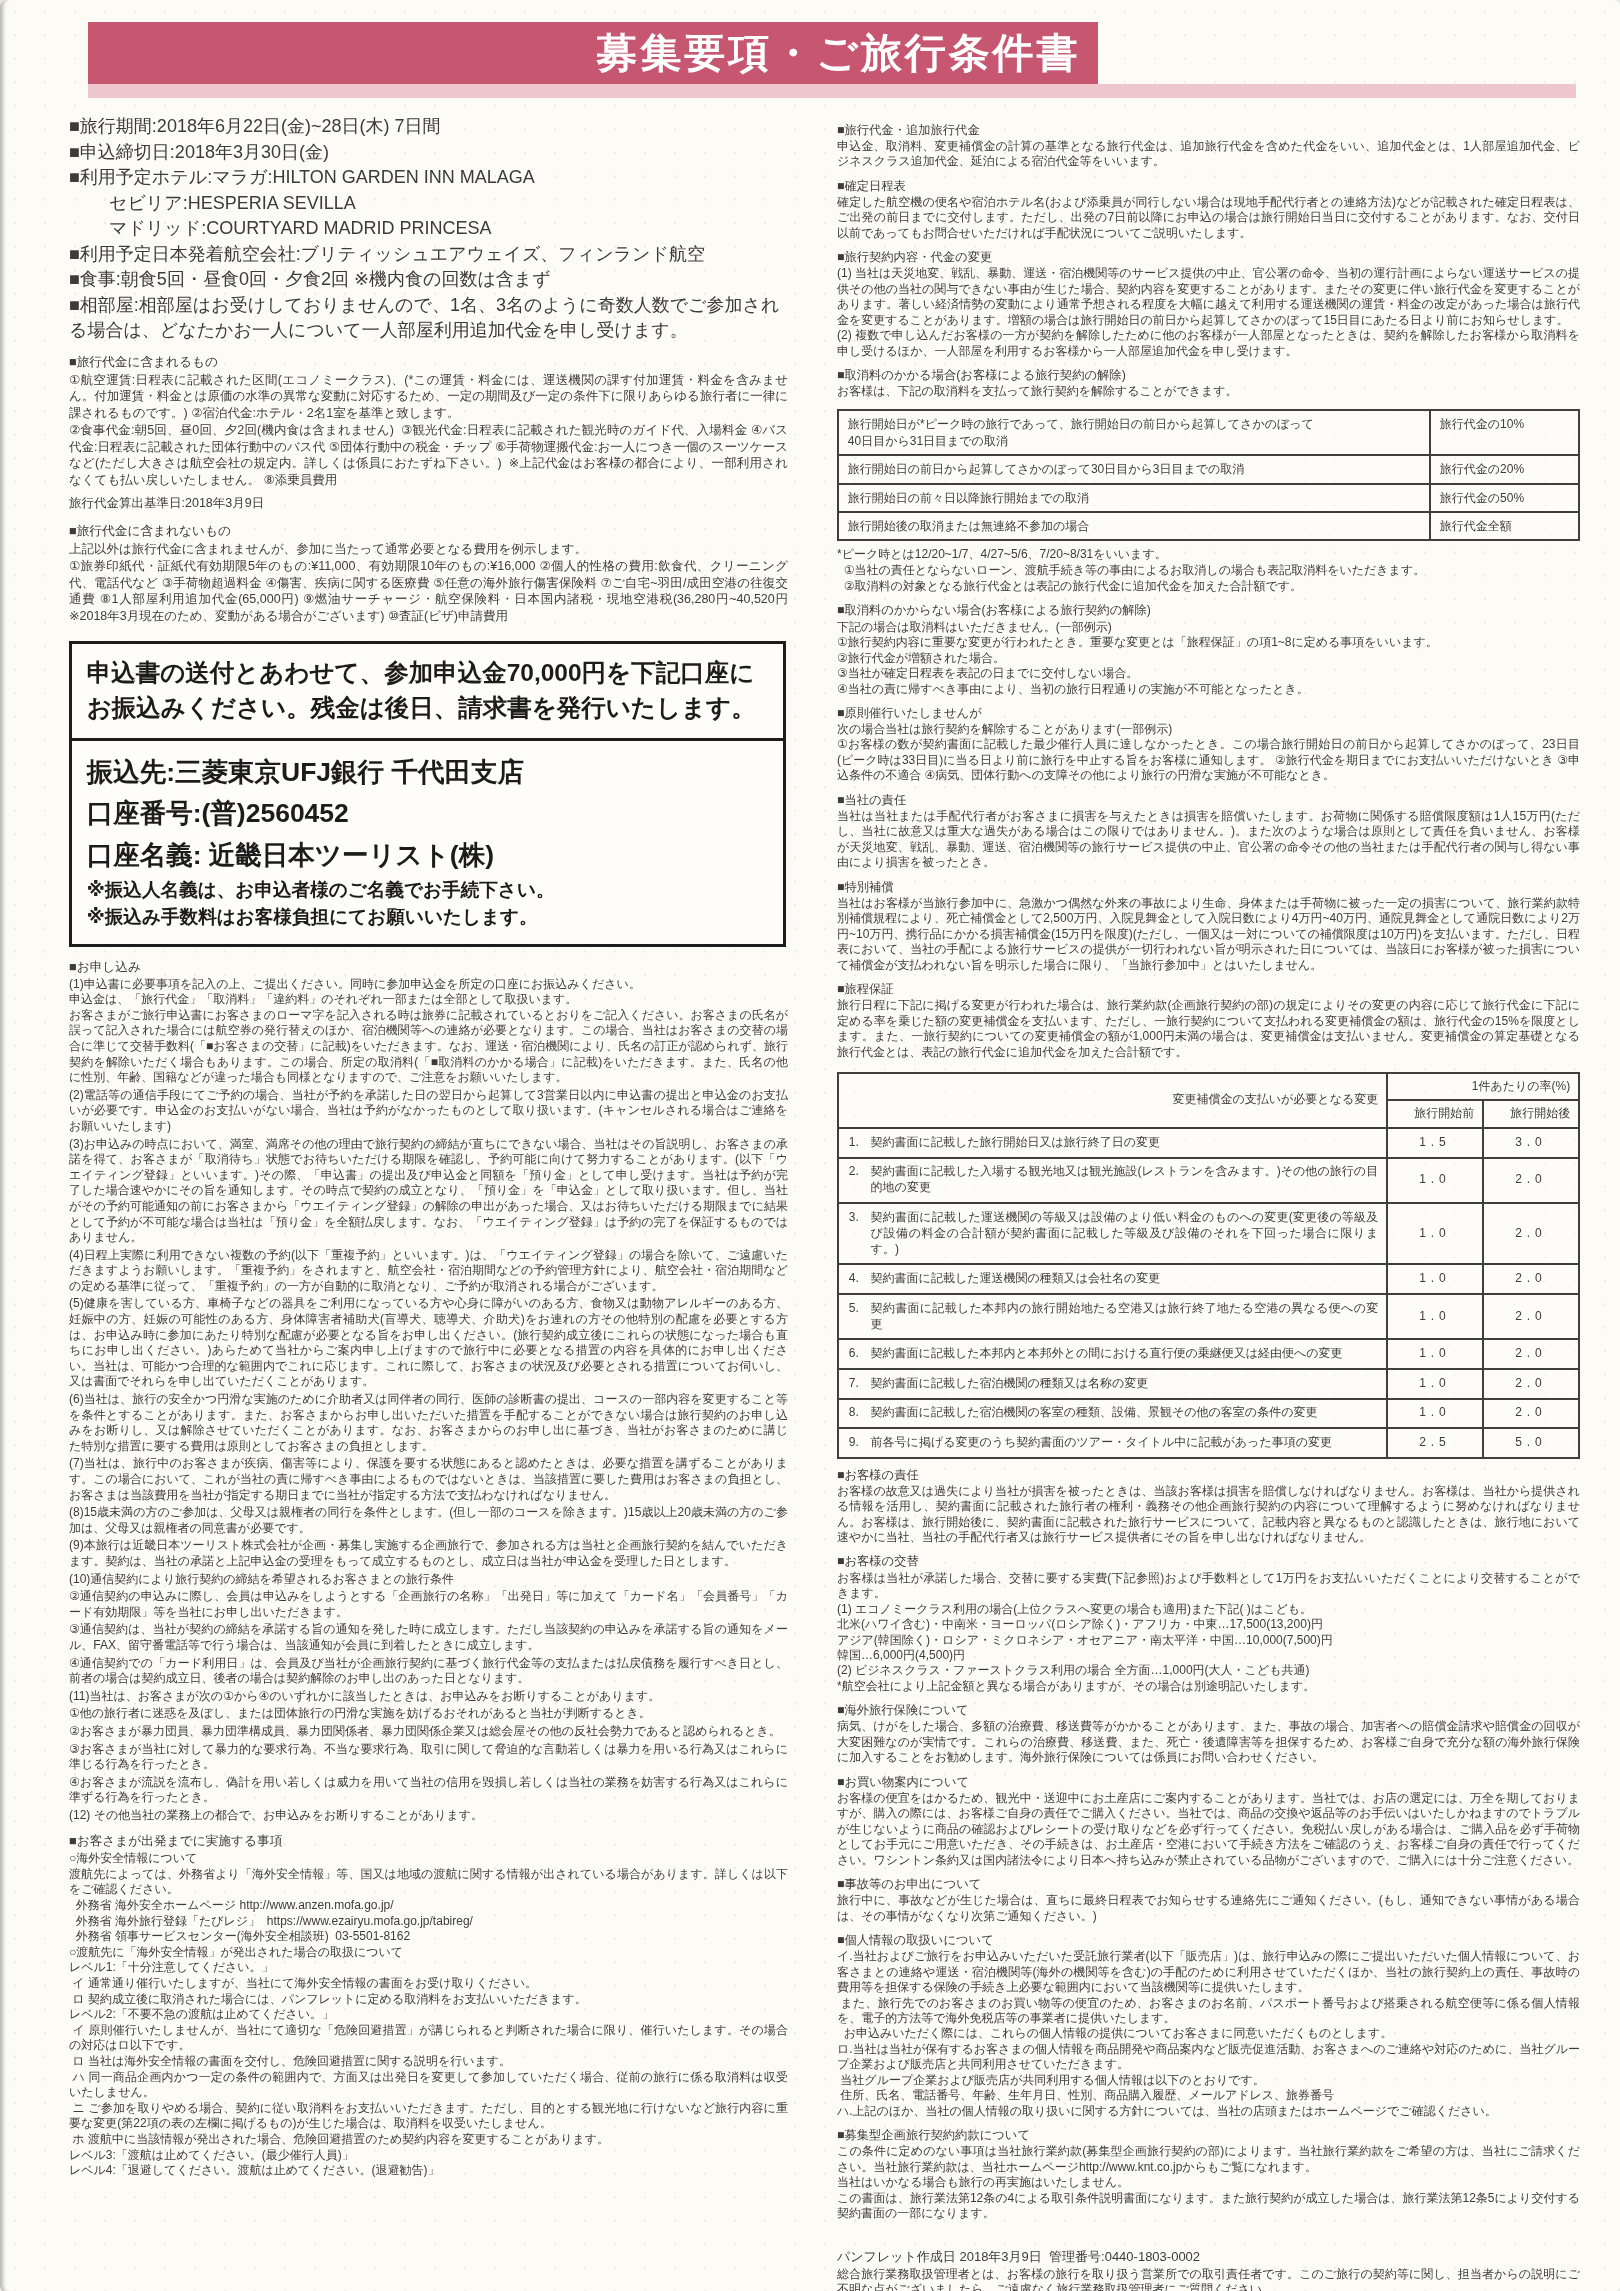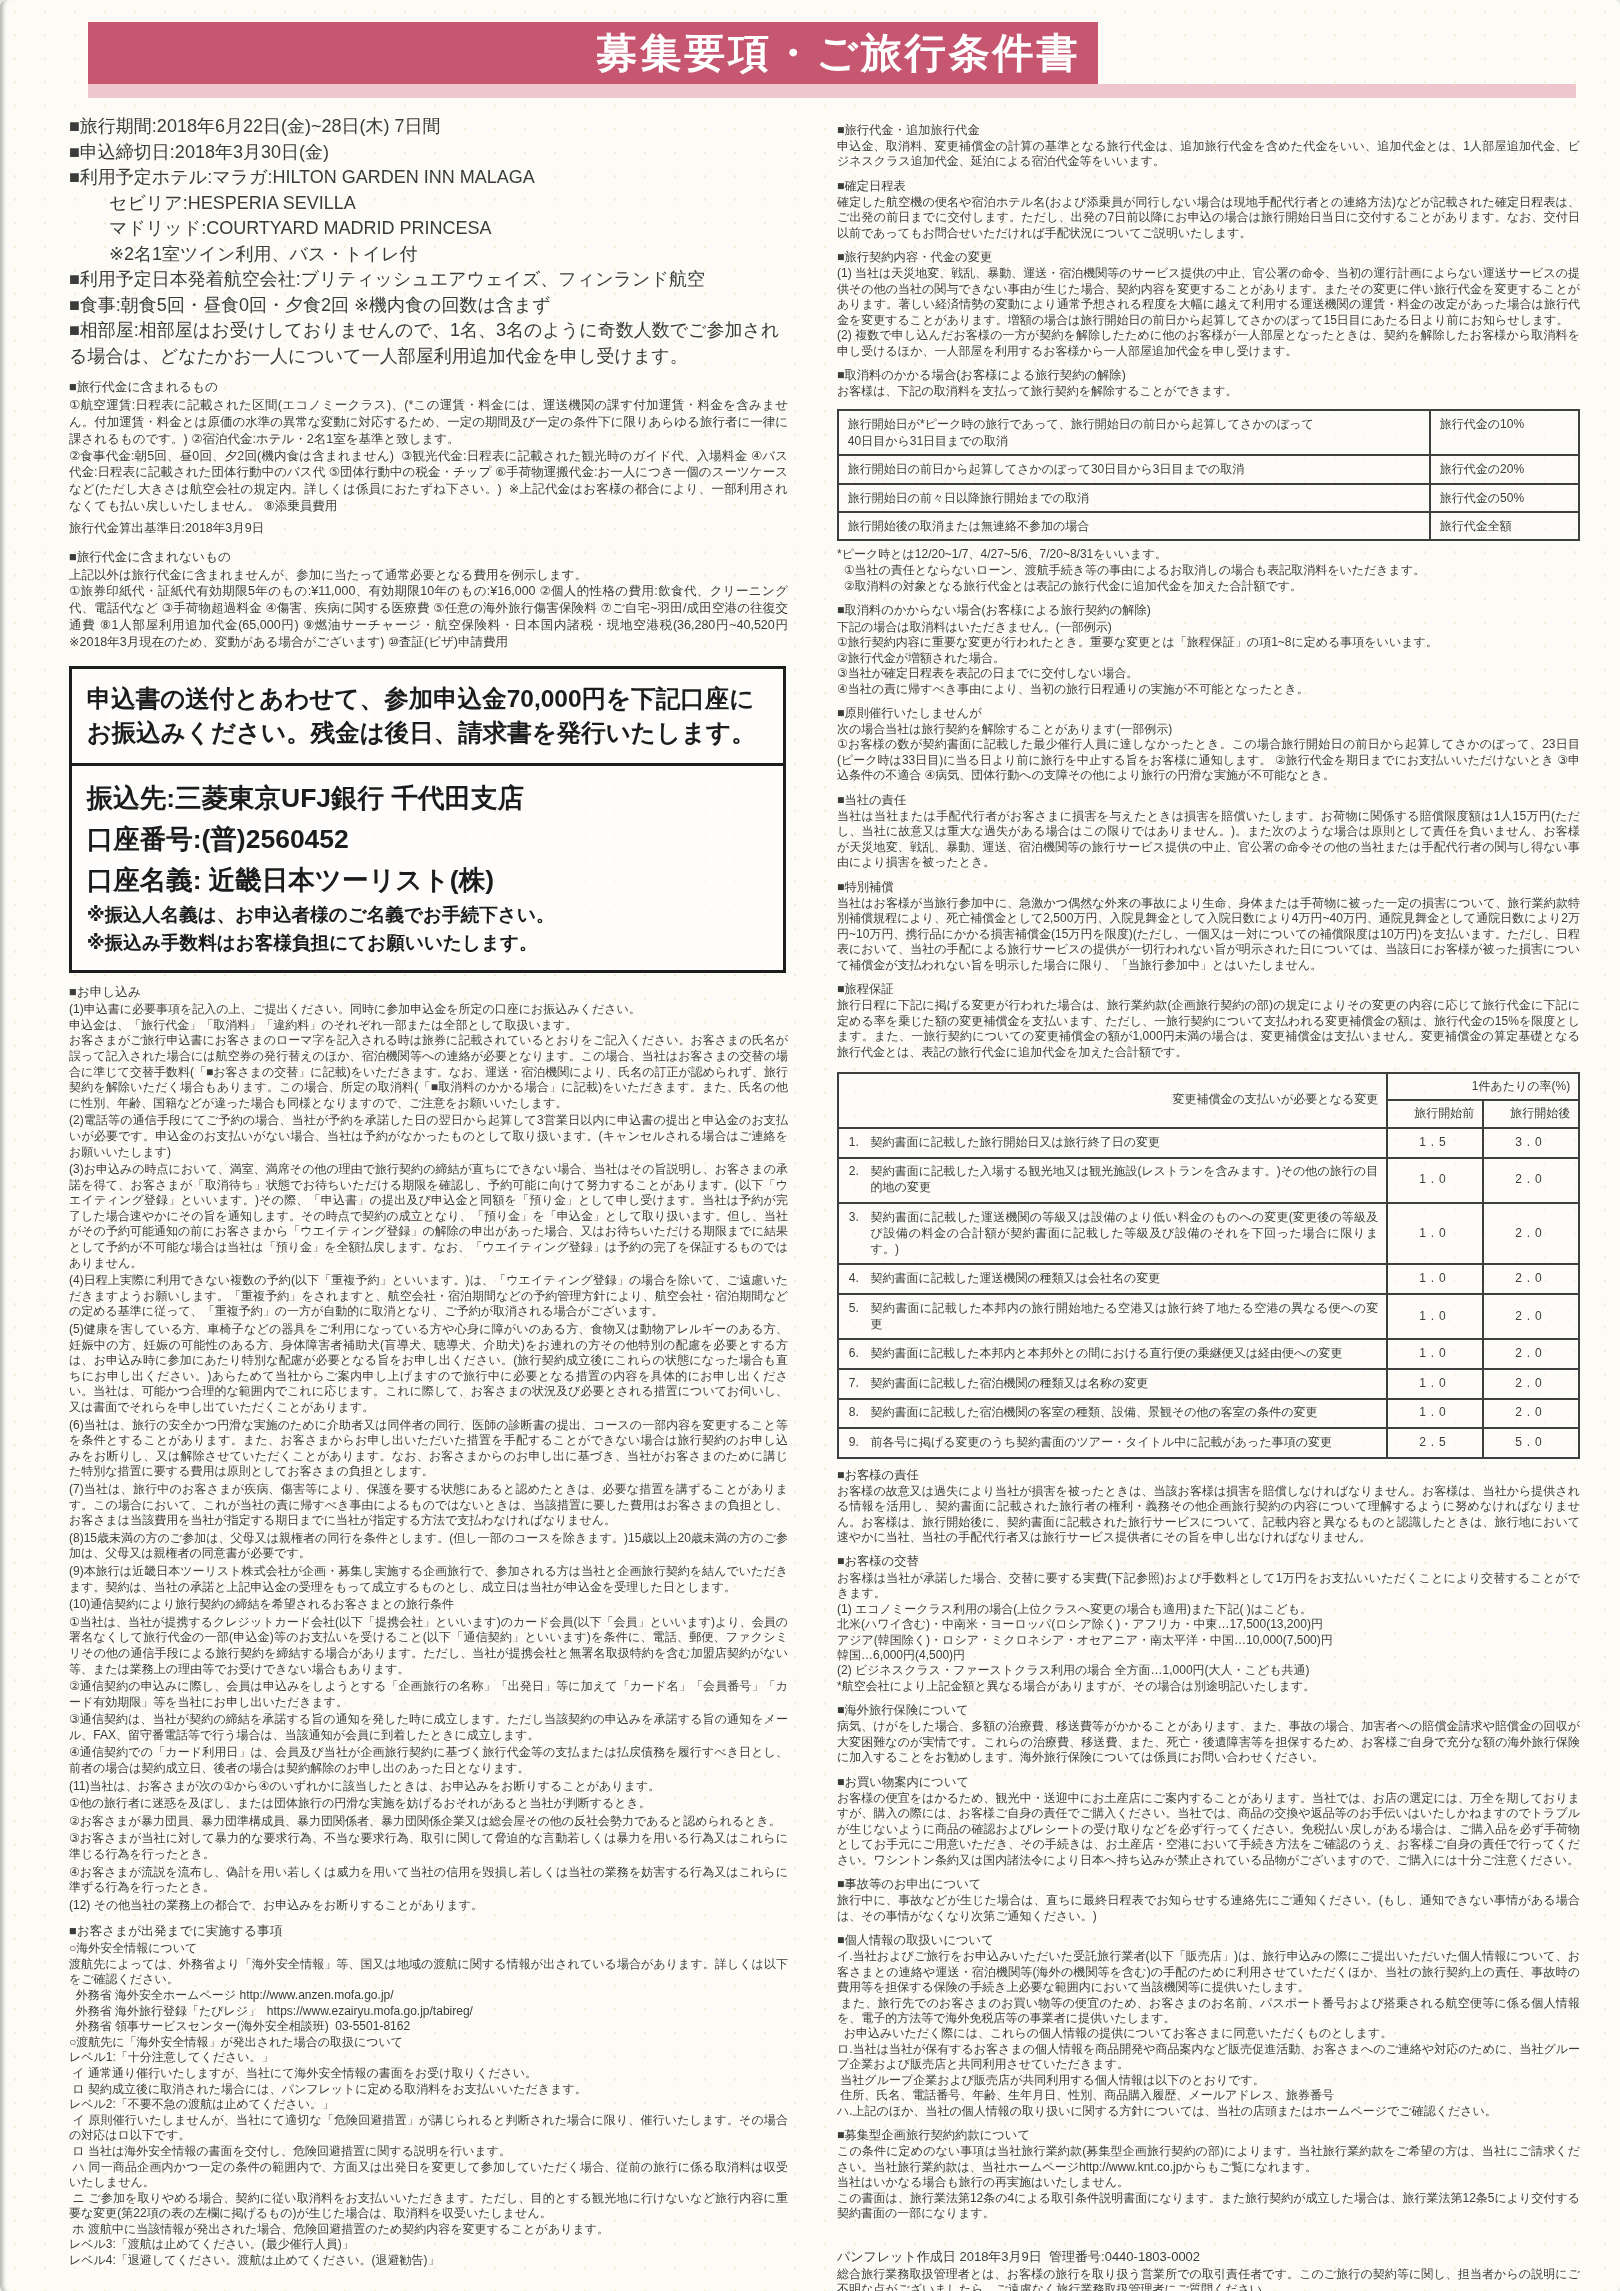--- a/index.html
+++ b/index.html
@@ -61,21 +61,20 @@
 
     <div class="col-l">
 
       <div>
 
       <p class="bi">■旅行期間:2018年6月22日(金)~28日(木) 7日間</p>
           <p class="bi">■申込締切日:2018年3月30日(金)</p>
           <p class="bi">■利用予定ホテル:マラガ:HILTON GARDEN INN MALAGA</p>
           <p class="bi">        セビリア:HESPERIA SEVILLA</p>
           <p class="bi">        マドリッド:COURTYARD MADRID PRINCESA</p>
-          <p class="bi">        ※2名1室ツイン利用、バス・トイレ付</p>
           <p class="bi">■利用予定日本発着航空会社:ブリティッシュエアウェイズ、フィンランド航空</p>
           <p class="bi">■食事:朝食5回・昼食0回・夕食2回 ※機内食の回数は含まず</p>
           <p class="bi">■相部屋:相部屋はお受けしておりませんので、1名、3名のように奇数人数でご参加される場合は、どなたかお一人について一人部屋利用追加代金を申し受けます。</p>
         </div>
 
       <p class="sec-h">■旅行代金に含まれるもの</p>
       <p class="bt">①航空運賃:日程表に記載された区間(エコノミークラス)、(*この運賃・料金には、運送機関の課す付加運賃・料金を含みません。付加運賃・料金とは原価の水準の異常な変動に対応するため、一定の期間及び一定の条件下に限りあらゆる旅行者に一律に課されるものです。) ②宿泊代金:ホテル・2名1室を基準と致します。
 ②食事代金:朝5回、昼0回、夕2回(機内食は含まれません)  ③観光代金:日程表に記載された観光時のガイド代、入場料金 ④バス代金:日程表に記載された団体行動中のバス代 ⑤団体行動中の税金・チップ ⑥手荷物運搬代金:お一人につき一個のスーツケースなど(ただし大きさは航空会社の規定内。詳しくは係員におたずね下さい。)  ※上記代金はお客様の都合により、一部利用されなくても払い戻しいたしません。 ⑧添乗員費用</p>
       <p class="bt basedate">旅行代金算出基準日:2018年3月9日</p>
 
@@ -102,21 +101,20 @@
 お客さまがご旅行申込書にお客さまのローマ字を記入される時は旅券に記載されているとおりをご記入ください。お客さまの氏名が誤って記入された場合には航空券の発行替えのほか、宿泊機関等への連絡が必要となります。この場合、当社はお客さまの交替の場合に準じて交替手数料(「■お客さまの交替」に記載)をいただきます。なお、運送・宿泊機関により、氏名の訂正が認められず、旅行契約を解除いただく場合もあります。この場合、所定の取消料(「■取消料のかかる場合」に記載)をいただきます。また、氏名の他に性別、年齢、国籍などが違った場合も同様となりますので、ご注意をお願いいたします。</p>
           <p class="bt para">(2)電話等の通信手段にてご予約の場合、当社が予約を承諾した日の翌日から起算して3営業日以内に申込書の提出と申込金のお支払いが必要です。申込金のお支払いがない場合、当社は予約がなかったものとして取り扱います。(キャンセルされる場合はご連絡をお願いいたします)</p>
           <p class="bt para">(3)お申込みの時点において、満室、満席その他の理由で旅行契約の締結が直ちにできない場合、当社はその旨説明し、お客さまの承諾を得て、お客さまが「取消待ち」状態でお待ちいただける期限を確認し、予約可能に向けて努力することがあります。(以下「ウエイティング登録」といいます。)その際、「申込書」の提出及び申込金と同額を「預り金」として申し受けます。当社は予約が完了した場合速やかにその旨を通知します。その時点で契約の成立となり、「預り金」を「申込金」として取り扱います。但し、当社がその予約可能通知の前にお客さまから「ウエイティング登録」の解除の申出があった場合、又はお待ちいただける期限までに結果として予約が不可能な場合は当社は「預り金」を全額払戻します。なお、「ウエイティング登録」は予約の完了を保証するものではありません。</p>
           <p class="bt para">(4)日程上実際に利用できない複数の予約(以下「重複予約」といいます。)は、「ウエイティング登録」の場合を除いて、ご遠慮いただきますようお願いします。「重複予約」をされますと、航空会社・宿泊期間などの予約管理方針により、航空会社・宿泊期間などの定める基準に従って、「重複予約」の一方が自動的に取消となり、ご予約が取消される場合がございます。</p>
           <p class="bt para">(5)健康を害している方、車椅子などの器具をご利用になっている方や心身に障がいのある方、食物又は動物アレルギーのある方、妊娠中の方、妊娠の可能性のある方、身体障害者補助犬(盲導犬、聴導犬、介助犬)をお連れの方その他特別の配慮を必要とする方は、お申込み時に参加にあたり特別な配慮が必要となる旨をお申し出ください。(旅行契約成立後にこれらの状態になった場合も直ちにお申し出ください。)あらためて当社からご案内申し上げますので旅行中に必要となる措置の内容を具体的にお申し出ください。当社は、可能かつ合理的な範囲内でこれに応じます。これに際して、お客さまの状況及び必要とされる措置についてお伺いし、又は書面でそれらを申し出ていただくことがあります。</p>
           <p class="bt para">(6)当社は、旅行の安全かつ円滑な実施のために介助者又は同伴者の同行、医師の診断書の提出、コースの一部内容を変更すること等を条件とすることがあります。また、お客さまからお申し出いただいた措置を手配することができない場合は旅行契約のお申し込みをお断りし、又は解除させていただくことがあります。なお、お客さまからのお申し出に基づき、当社がお客さまのために講じた特別な措置に要する費用は原則としてお客さまの負担とします。</p>
           <p class="bt para">(7)当社は、旅行中のお客さまが疾病、傷害等により、保護を要する状態にあると認めたときは、必要な措置を講ずることがあります。この場合において、これが当社の責に帰すべき事由によるものではないときは、当該措置に要した費用はお客さまの負担とし、お客さまは当該費用を当社が指定する期日までに当社が指定する方法で支払わなければなりません。</p>
           <p class="bt para">(8)15歳未満の方のご参加は、父母又は親権者の同行を条件とします。(但し一部のコースを除きます。)15歳以上20歳未満の方のご参加は、父母又は親権者の同意書が必要です。</p>
           <p class="bt para">(9)本旅行は近畿日本ツーリスト株式会社が企画・募集し実施する企画旅行で、参加される方は当社と企画旅行契約を結んでいただきます。契約は、当社の承諾と上記申込金の受理をもって成立するものとし、成立日は当社が申込金を受理した日とします。</p>
           <p class="bt para">(10)通信契約により旅行契約の締結を希望されるお客さまとの旅行条件</p>
-          <p class="bt para">①当社は、当社が提携するクレジットカード会社(以下「提携会社」といいます)のカード会員(以下「会員」といいます)より、会員の署名なくして旅行代金の一部(申込金)等のお支払いを受けること(以下「通信契約」といいます)を条件に、電話、郵便、ファクシミリその他の通信手段による旅行契約を締結する場合があります。ただし、当社が提携会社と無署名取扱特約を含む加盟店契約がない等、または業務上の理由等でお受けできない場合もあります。</p>
           <p class="bt para">②通信契約の申込みに際し、会員は申込みをしようとする「企画旅行の名称」「出発日」等に加えて「カード名」「会員番号」「カード有効期限」等を当社にお申し出いただきます。</p>
           <p class="bt para">③通信契約は、当社が契約の締結を承諾する旨の通知を発した時に成立します。ただし当該契約の申込みを承諾する旨の通知をメール、FAX、留守番電話等で行う場合は、当該通知が会員に到着したときに成立します。</p>
           <p class="bt para">④通信契約での「カード利用日」は、会員及び当社が企画旅行契約に基づく旅行代金等の支払または払戻債務を履行すべき日とし、前者の場合は契約成立日、後者の場合は契約解除のお申し出のあった日となります。</p>
           <p class="bt para">(11)当社は、お客さまが次の①から④のいずれかに該当したときは、お申込みをお断りすることがあります。</p>
           <p class="bt para">①他の旅行者に迷惑を及ぼし、または団体旅行の円滑な実施を妨げるおそれがあると当社が判断するとき。</p>
           <p class="bt para">②お客さまが暴力団員、暴力団準構成員、暴力団関係者、暴力団関係企業又は総会屋その他の反社会勢力であると認められるとき。</p>
           <p class="bt para">③お客さまが当社に対して暴力的な要求行為、不当な要求行為、取引に関して脅迫的な言動若しくは暴力を用いる行為又はこれらに準じる行為を行ったとき。</p>
           <p class="bt para">④お客さまが流説を流布し、偽計を用い若しくは威力を用いて当社の信用を毀損し若しくは当社の業務を妨害する行為又はこれらに準ずる行為を行ったとき。</p>
           <p class="bt para">(12) その他当社の業務上の都合で、お申込みをお断りすることがあります。</p>
         </div>

